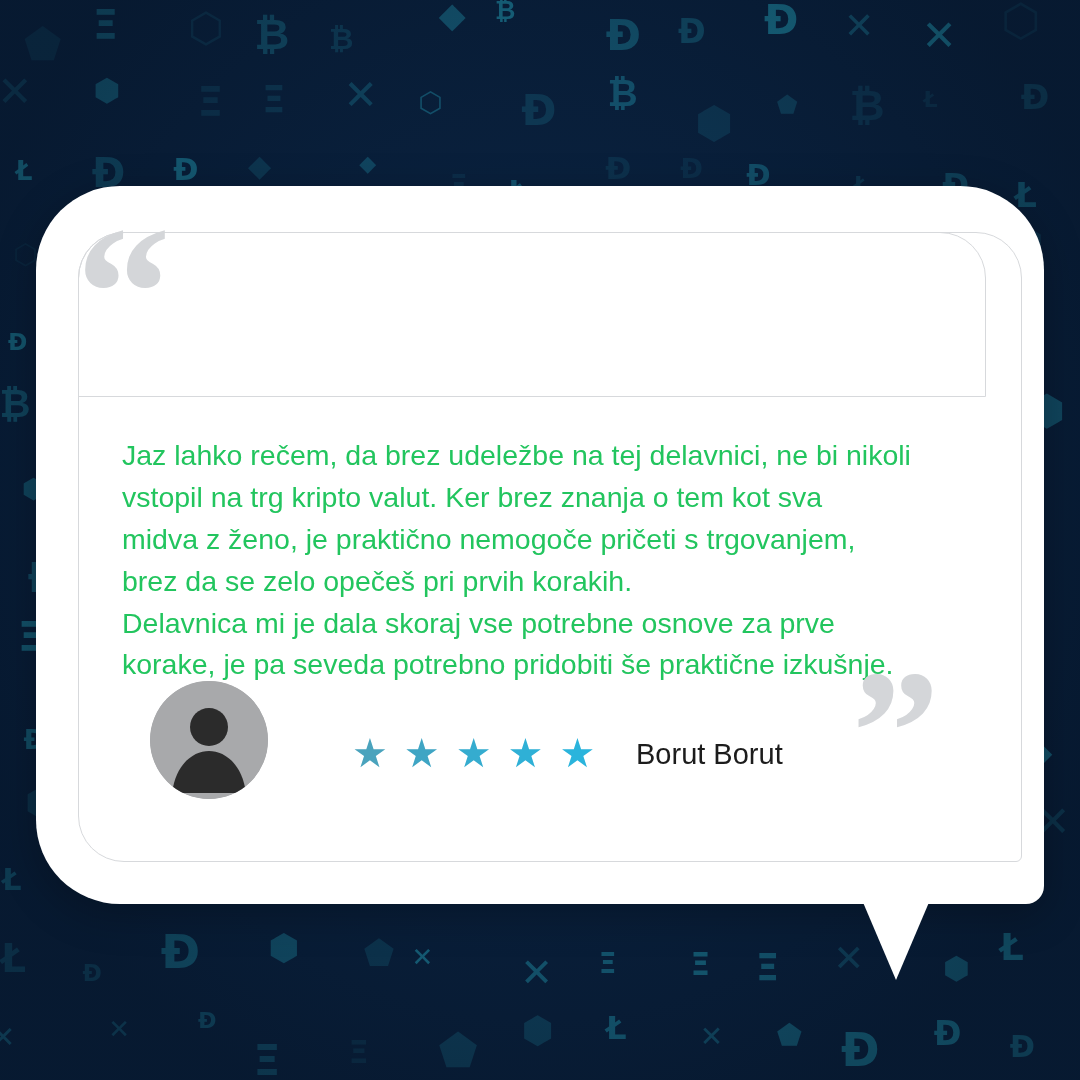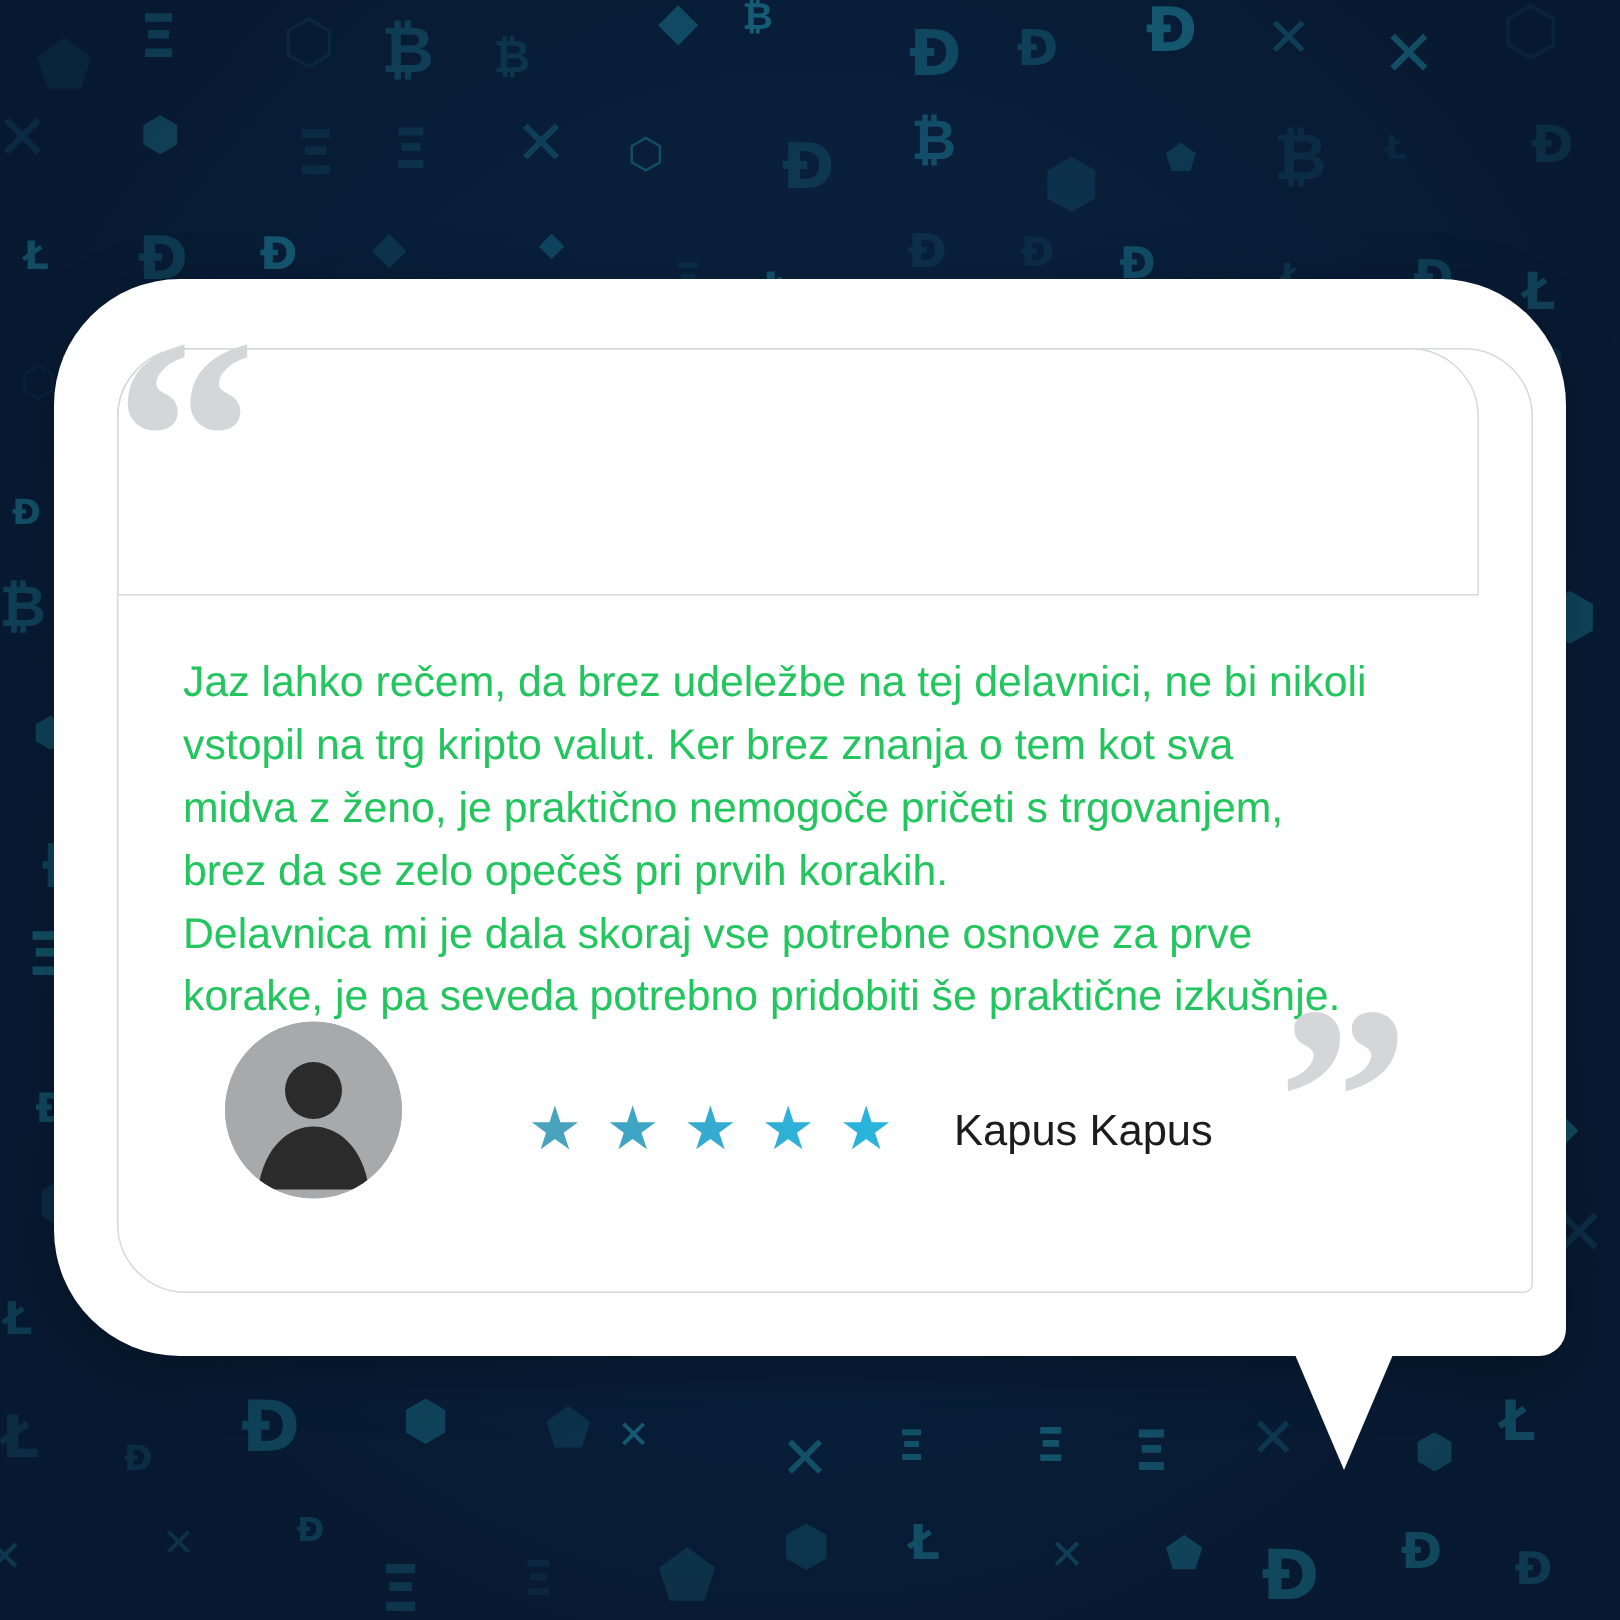--- a/index.html
+++ b/index.html
@@ -413,17 +413,17 @@
   </div>
 
   <div class="stars">
     <span class="star s1">★</span>
     <span class="star s2">★</span>
     <span class="star s3">★</span>
     <span class="star s4">★</span>
     <span class="star s5">★</span>
   </div>
 
-  <div class="author">Kapus Kapus</div>
+  <div class="author">Borut Borut</div>
 
   <div class="quote-close">”</div>
 
 </div>
 
 </body></html>

